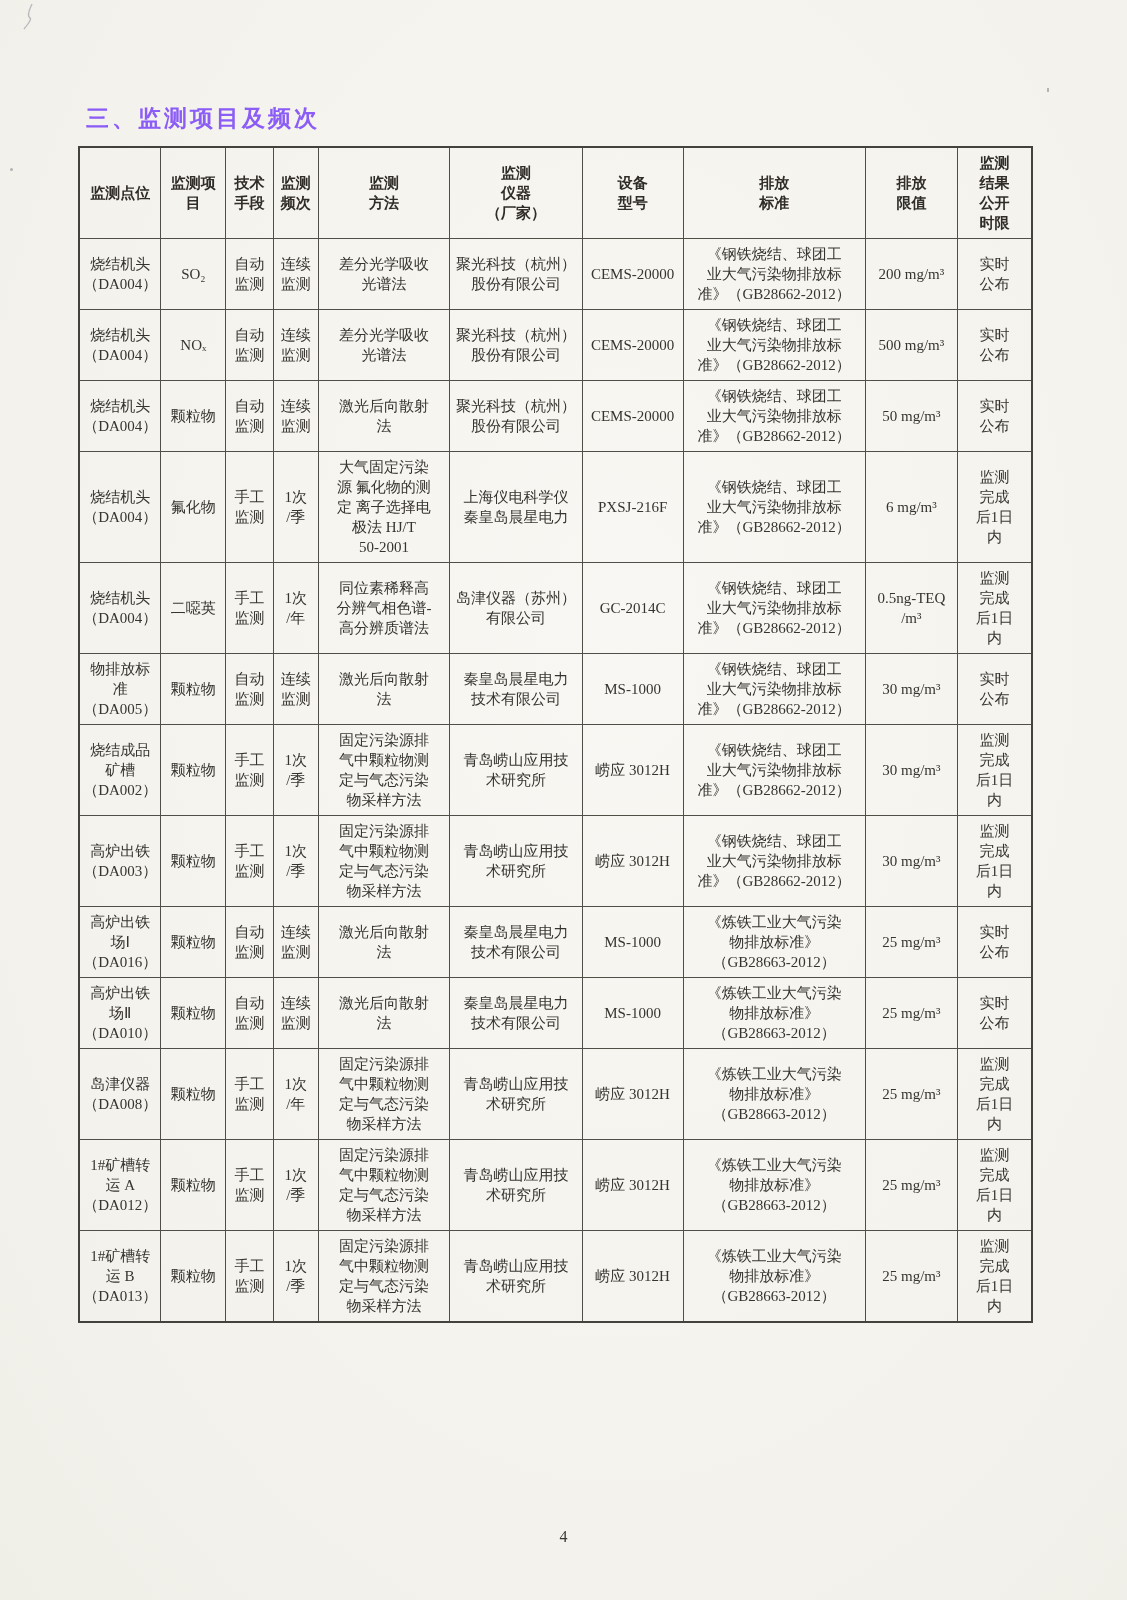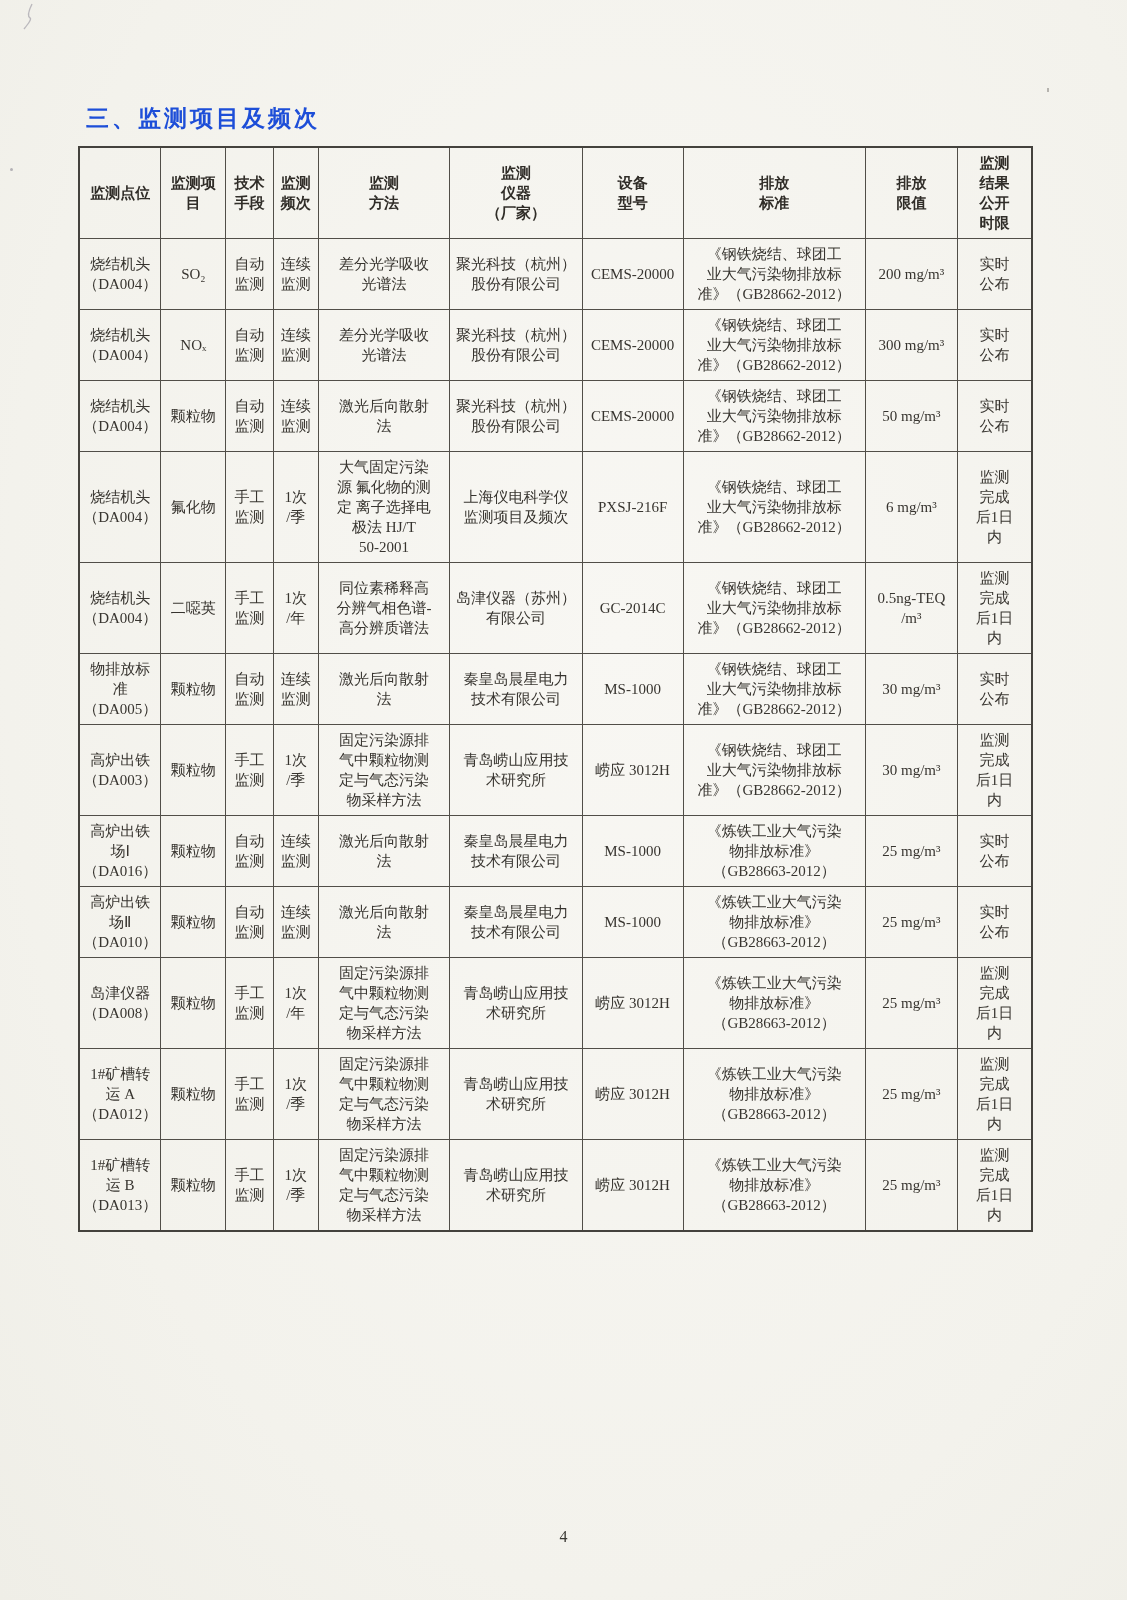--- a/index.html
+++ b/index.html
@@ -16,21 +16,21 @@
     color: #33302b;
     overflow: hidden;
   }
   .doc-title {
     position: absolute;
     left: 86px;
     top: 103px;
     font-size: 23px;
     font-weight: bold;
     letter-spacing: 3px;
-    color: #1d4ed8;
+    color: #8b5cf6;
   }
   table.monitor-table {
     position: absolute;
     left: 78px;
     top: 146px;
     width: 955px;
     border-collapse: collapse;
     table-layout: fixed;
   }
   table.monitor-table, table.monitor-table th, table.monitor-table td {
@@ -168,21 +168,21 @@
     <td>连续
 监测</td>
     <td>差分光学吸收
 光谱法</td>
     <td>聚光科技（杭州）
 股份有限公司</td>
     <td>CEMS-20000</td>
     <td>《钢铁烧结、球团工
 业大气污染物排放标
 准》（GB28662-2012）</td>
-    <td>300 mg/m³</td>
+    <td>500 mg/m³</td>
     <td>实时
 公布</td>
   </tr>
       <tr>
     <td>烧结机头
 （DA004）</td>
     <td>颗粒物</td>
     <td>自动
 监测</td>
     <td>连续
@@ -206,21 +206,21 @@
     <td>手工
 监测</td>
     <td>1次
 /季</td>
     <td>大气固定污染
 源 氟化物的测
 定 离子选择电
 极法 HJ/T
 50-2001</td>
     <td>上海仪电科学仪
-监测项目及频次</td>
+秦皇岛晨星电力</td>
     <td>PXSJ-216F</td>
     <td>《钢铁烧结、球团工
 业大气污染物排放标
 准》（GB28662-2012）</td>
     <td>6 mg/m³</td>
     <td>监测
 完成
 后1日
 内</td>
   </tr>
@@ -260,20 +260,45 @@
 法</td>
     <td>秦皇岛晨星电力
 技术有限公司</td>
     <td>MS-1000</td>
     <td>《钢铁烧结、球团工
 业大气污染物排放标
 准》（GB28662-2012）</td>
     <td>30 mg/m³</td>
     <td>实时
 公布</td>
+  </tr>
+      <tr>
+    <td>烧结成品
+矿槽
+（DA002）</td>
+    <td>颗粒物</td>
+    <td>手工
+监测</td>
+    <td>1次
+/季</td>
+    <td>固定污染源排
+气中颗粒物测
+定与气态污染
+物采样方法</td>
+    <td>青岛崂山应用技
+术研究所</td>
+    <td>崂应 3012H</td>
+    <td>《钢铁烧结、球团工
+业大气污染物排放标
+准》（GB28662-2012）</td>
+    <td>30 mg/m³</td>
+    <td>监测
+完成
+后1日
+内</td>
   </tr>
       <tr>
     <td>高炉出铁
 （DA003）</td>
     <td>颗粒物</td>
     <td>手工
 监测</td>
     <td>1次
 /季</td>
     <td>固定污染源排

